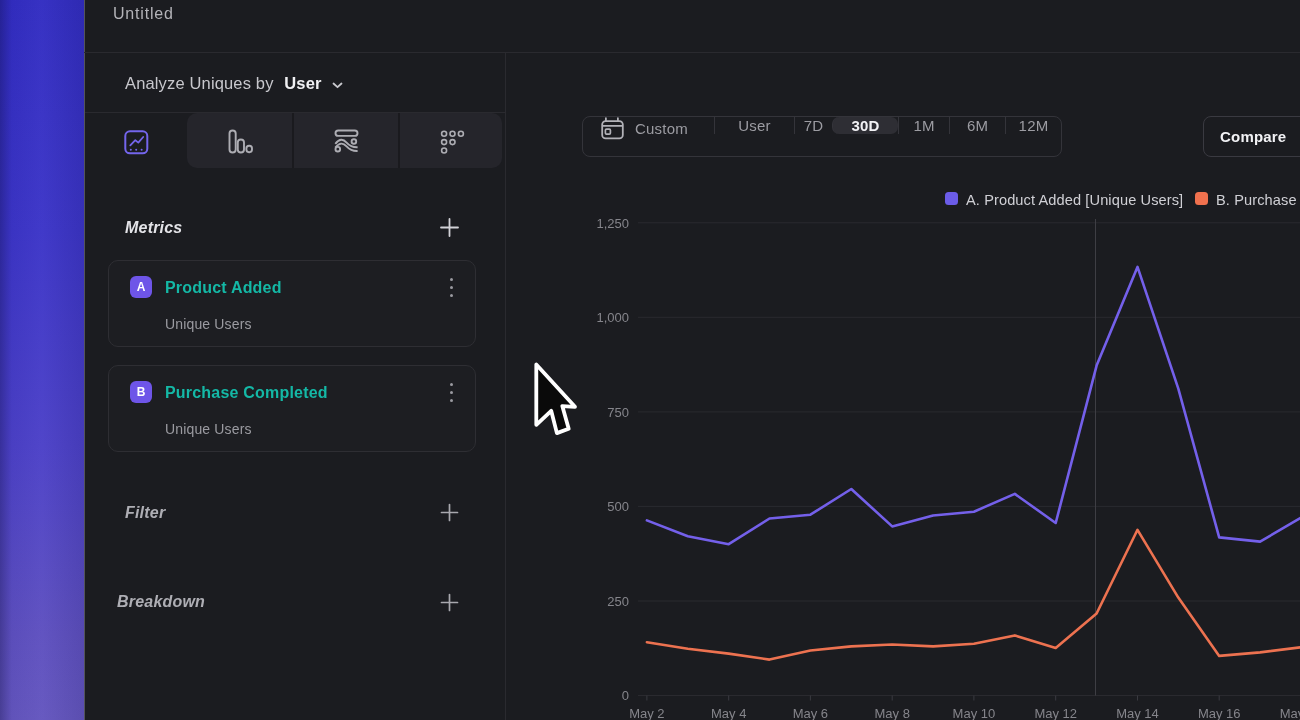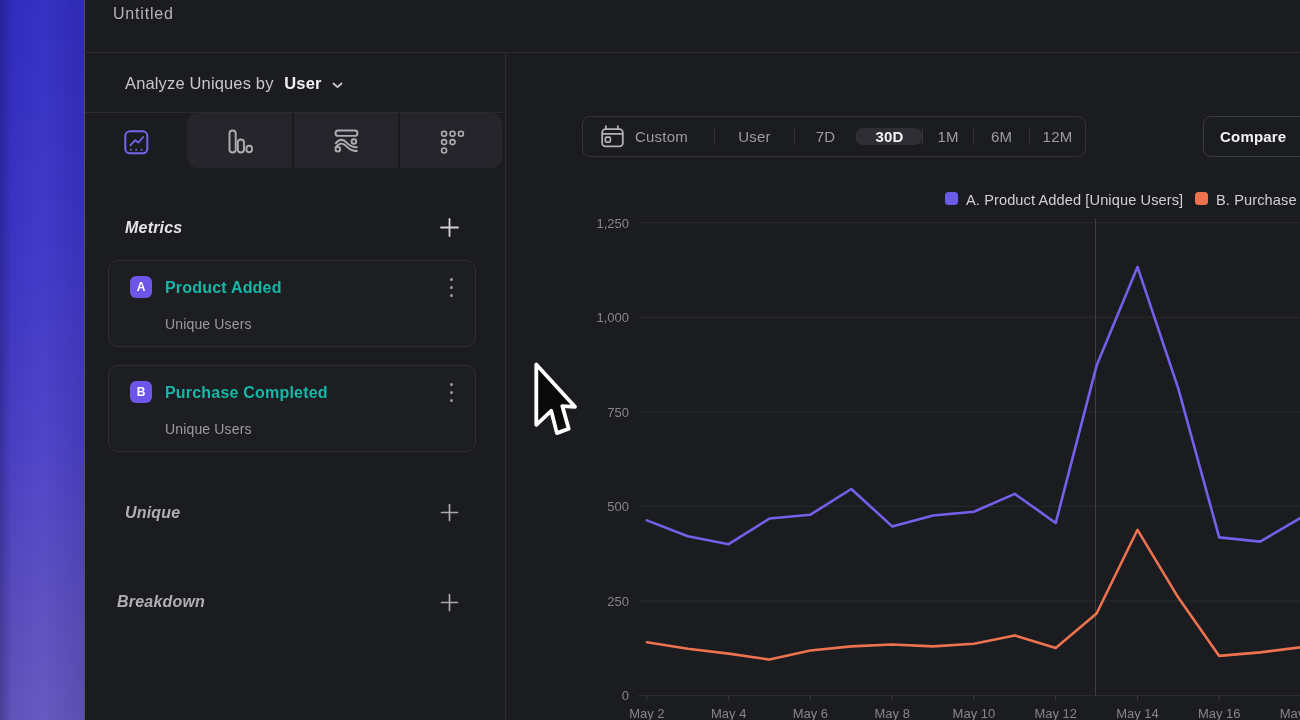--- a/index.html
+++ b/index.html
@@ -19,21 +19,21 @@
   .tabdiv { top:113px; width:2px; height:55px; background:#1a1a1e; }
   .sechead { font-size:16px; font-weight:700; letter-spacing:0.2px; color:#e4e4e8;font-style:italic; }
   .dim { color:#aeaeb4; }
   .card { left:108px; width:368px; height:87px; border:1px solid #2e2e33; border-radius:10px; background:rgba(255,255,255,0.012); }
   .badge { left:130px; width:22px; height:22px; border-radius:6px; background:#6e55e8; color:#fff;
     font-size:12px; font-weight:700; text-align:center; line-height:22px; }
   .ctitle { left:165px; font-size:16px; font-weight:700; letter-spacing:0.2px; color:#14b8a6; }
   .csub { left:165px; font-size:14px; letter-spacing:0.15px; color:#9b9ba1; }
   .kebab { left:450px; width:3px; }
   .kebab i { display:block; width:3px; height:3px; border-radius:50%; background:#9a9aa0; margin-bottom:5.2px; }
-  .dategroup { left:582px; top:116px; height:41px; display:flex; align-items:center;
+  .dategroup { left:582px; top:116px; height:41px; display:flex; align-items:flex-start;
     border:1px solid #34343a; border-radius:8px; overflow:hidden; }
   .dbtn { display:flex; align-items:center; justify-content:center; font-size:15px; letter-spacing:0.2px; color:#9c9ca2;
     border-left:1px solid #34343a; }
   .dbtn:first-child { border-left:none; }
   .dbtn.active { background:#2e2e34; color:#f2f2f5; font-weight:700; border-radius:7px; }
   .compare { left:1203px; top:116px; width:120px; height:41px; border:1px solid #3a3a41; border-radius:8px;
     display:flex; align-items:center; font-size:15px; font-weight:700; letter-spacing:0.2px; color:#f2f2f5; padding-left:16px; }
   .legend { top:192px; display:flex; align-items:flex-start; font-size:14.6px; letter-spacing:0.1px; color:#d0d0d5; white-space:nowrap; }
   .sw { width:13px; height:13px; border-radius:3.5px; display:inline-block; margin-right:8px; }
 </style>
@@ -111,40 +111,40 @@
   <div class="abs card" style="top:365px;"></div>
   <div class="abs badge" style="top:381px;">B</div>
   <div class="abs ctitle" style="top:384px;">Purchase Completed</div>
   <div class="abs csub" style="top:421px;">Unique Users</div>
   <div class="abs kebab" style="top:383px;">
     <i></i>
     <i></i>
     <i></i>
   </div>
 
-  <div class="abs sechead dim" style="left:125px; top:504px;">Unique</div>
+  <div class="abs sechead dim" style="left:125px; top:504px;">Filter</div>
   <svg class="abs" style="left:440px; top:503px;" width="19" height="19" viewBox="0 0 19 19">
     <path d="M9.5 1.5 V17.5 M1.5 9.5 H17.5" stroke="#a8a8ae" stroke-width="1.7" stroke-linecap="round"></path>
   </svg>
   <div class="abs sechead dim" style="left:117px; top:593px;">Breakdown</div>
   <svg class="abs" style="left:440px; top:593px;" width="19" height="19" viewBox="0 0 19 19">
     <path d="M9.5 1.5 V17.5 M1.5 9.5 H17.5" stroke="#a8a8ae" stroke-width="1.7" stroke-linecap="round"></path>
   </svg>
 
   <div class="abs dategroup">
     <div class="dbtn" style="width:131px; justify-content:flex-start; padding-left:18px;">
       <svg width="23" height="23" viewBox="0 0 23 23" style="margin-right:11px;">
         <rect x="1.2" y="4.2" width="20.6" height="17.2" rx="3.4" fill="none" stroke="#b2b2b8" stroke-width="1.8"></rect>
         <path d="M1.2 8.9 H21.8" stroke="#b2b2b8" stroke-width="1.8"></path>
         <path d="M4.9 1.2 V4.2 M16.9 1.2 V4.2" stroke="#b2b2b8" stroke-width="1.8" stroke-linecap="round"></path>
         <rect x="4.4" y="12.2" width="5" height="5" rx="1.1" fill="none" stroke="#b2b2b8" stroke-width="1.7"></rect>
       </svg>
       Custom</div>
     <div class="dbtn" style="width:80px;">User</div>
-    <div class="dbtn" style="width:62px;">7D</div>
+    <div class="dbtn" style="width:38px;">7D</div>
     <div class="dbtn active" style="width:66px;">30D</div>
     <div class="dbtn" style="width:51px;">1M</div>
     <div class="dbtn" style="width:56px;">6M</div>
     <div class="dbtn" style="width:56px;">12M</div>
   </div>
   <div class="abs compare">Compare</div>
 
   <div class="abs legend" style="left:945px;"><span class="sw" style="background:#6b5ce8;"></span>A. Product Added [Unique Users]</div>
   <div class="abs legend" style="left:1195px;"><span class="sw" style="background:#f0714e;"></span>B. Purchase Completed [Unique&nbsp;Users]</div>
 

